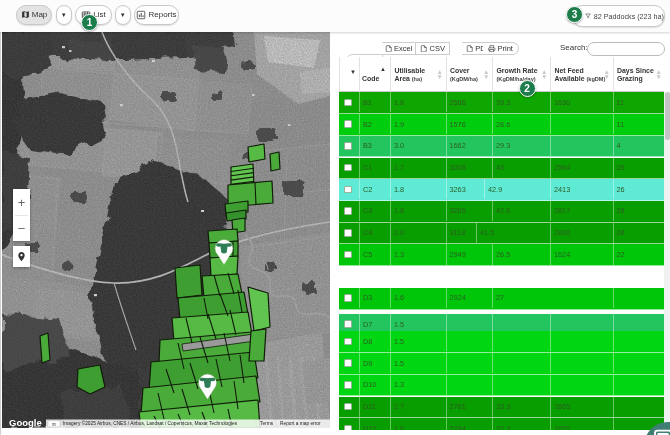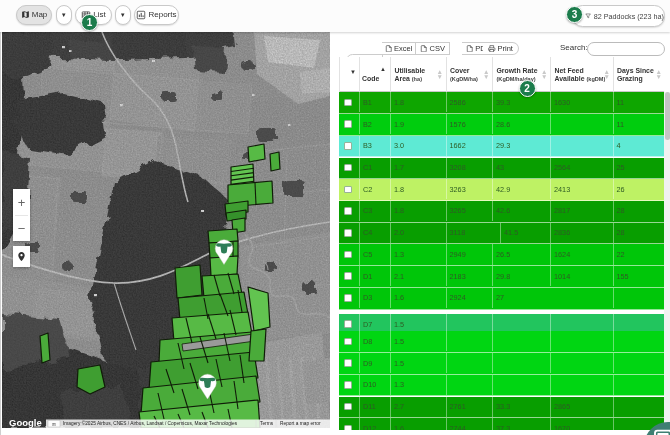--- a/index.html
+++ b/index.html
@@ -358,21 +358,21 @@
       <div class="cell" style="left:0;width:19.0px">
         <span class="cb"></span>
       </div>
       <div class="cell" style="left:20.0px;width:30.0px">B2</div>
       <div class="cell" style="left:51.0px;width:54.5px">1.9</div>
       <div class="cell" style="left:106.5px;width:45.5px">1576</div>
       <div class="cell" style="left:153.0px;width:57.0px">28.6</div>
       <div class="cell" style="left:211.0px;width:61.5px"></div>
       <div class="cell" style="left:273.5px;width:50.0px">11</div>
     </div>
-<div class="row" style="top:135.8px;background:#5eead4">
+<div class="row" style="top:135.8px;background:#22c55e">
       <div class="cell" style="left:0;width:19.0px">
         <span class="cb"></span>
       </div>
       <div class="cell" style="left:20.0px;width:30.0px">B3</div>
       <div class="cell" style="left:51.0px;width:54.5px">3.0</div>
       <div class="cell" style="left:106.5px;width:45.5px">1662</div>
       <div class="cell" style="left:153.0px;width:57.0px">29.3</div>
       <div class="cell" style="left:211.0px;width:61.5px"></div>
       <div class="cell" style="left:273.5px;width:50.0px">4</div>
     </div>
@@ -380,28 +380,28 @@
       <div class="cell" style="left:0;width:19.0px">
         <span class="cb"></span>
       </div>
       <div class="cell" style="left:20.0px;width:30.0px">C1</div>
       <div class="cell" style="left:51.0px;width:54.5px">1.7</div>
       <div class="cell" style="left:106.5px;width:45.5px">3208</div>
       <div class="cell" style="left:153.0px;width:57.0px">43</div>
       <div class="cell" style="left:211.0px;width:61.5px">2564</div>
       <div class="cell" style="left:273.5px;width:50.0px">25</div>
     </div>
-<div class="row" style="top:179.2px;background:#bef264">
+<div class="row" style="top:179.2px;background:#5eead4">
       <div class="cell" style="left:0;width:19.0px">
         <span class="cb"></span>
       </div>
       <div class="cell" style="left:20.0px;width:30.0px">C2</div>
       <div class="cell" style="left:51.0px;width:54.5px">1.8</div>
       <div class="cell" style="left:106.5px;width:45.5px">3263</div>
-      <div class="cell" style="left:153.0px;width:48px">42.9</div>
+      <div class="cell" style="left:145px;width:48px">42.9</div>
       <div class="cell" style="left:211.0px;width:61.5px">2413</div>
       <div class="cell" style="left:273.5px;width:50.0px">26</div>
     </div>
 <div class="row" style="top:200.9px;background:#089e00">
       <div class="cell" style="left:0;width:19.0px">
         <span class="cb"></span>
       </div>
       <div class="cell" style="left:20.0px;width:30.0px">C3</div>
       <div class="cell" style="left:51.0px;width:54.5px">1.8</div>
       <div class="cell" style="left:106.5px;width:45.5px">3265</div>
@@ -409,45 +409,34 @@
       <div class="cell" style="left:211.0px;width:61.5px">2817</div>
       <div class="cell" style="left:273.5px;width:50.0px">28</div>
     </div>
 <div class="row" style="top:222.7px;background:#089e00">
       <div class="cell" style="left:0;width:19.0px">
         <span class="cb"></span>
       </div>
       <div class="cell" style="left:20.0px;width:30.0px">C4</div>
       <div class="cell" style="left:51.0px;width:54.5px">2.0</div>
       <div class="cell" style="left:106.5px;width:45.5px">3118</div>
-      <div class="cell" style="left:161px;width:35px">41.5</div>
+      <div class="cell" style="left:137px;width:35px">41.5</div>
       <div class="cell" style="left:211.0px;width:61.5px">2836</div>
       <div class="cell" style="left:273.5px;width:50.0px">28</div>
     </div>
 <div class="row" style="top:244.4px;background:#00c609">
       <div class="cell" style="left:0;width:19.0px">
         <span class="cb"></span>
       </div>
       <div class="cell" style="left:20.0px;width:30.0px">C5</div>
       <div class="cell" style="left:51.0px;width:54.5px">1.3</div>
       <div class="cell" style="left:106.5px;width:45.5px">2949</div>
       <div class="cell" style="left:153.0px;width:57.0px">26.5</div>
       <div class="cell" style="left:211.0px;width:61.5px">1624</div>
       <div class="cell" style="left:273.5px;width:50.0px">22</div>
-    </div>
-<div class="row" style="top:266.1px;background:#00c609">
-      <div class="cell" style="left:0;width:19.0px">
-        <span class="cb"></span>
-      </div>
-      <div class="cell" style="left:20.0px;width:30.0px">D1</div>
-      <div class="cell" style="left:51.0px;width:54.5px">2.1</div>
-      <div class="cell" style="left:106.5px;width:45.5px">2183</div>
-      <div class="cell" style="left:153.0px;width:57.0px">29.8</div>
-      <div class="cell" style="left:211.0px;width:61.5px">1014</div>
-      <div class="cell" style="left:273.5px;width:50.0px">155</div>
     </div>
 <div class="row" style="top:287.9px;background:#00c609">
       <div class="cell" style="left:0;width:19.0px">
         <span class="cb"></span>
       </div>
       <div class="cell" style="left:20.0px;width:46px">D3</div>
       <div class="cell" style="left:51.0px;width:54.5px">1.6</div>
       <div class="cell" style="left:106.5px;width:45.5px">2924</div>
       <div class="cell" style="left:153.0px;width:57.0px">27</div>
       <div class="cell" style="left:273.5px;width:50.0px"></div>

